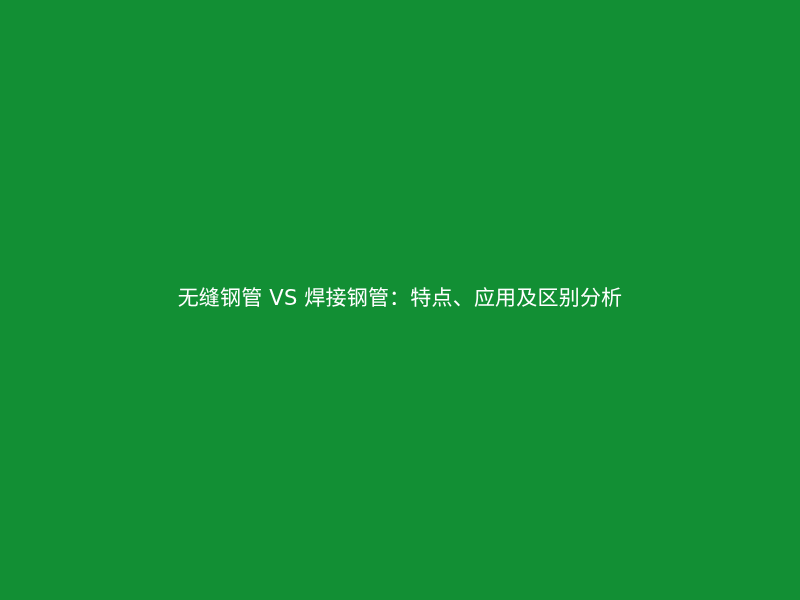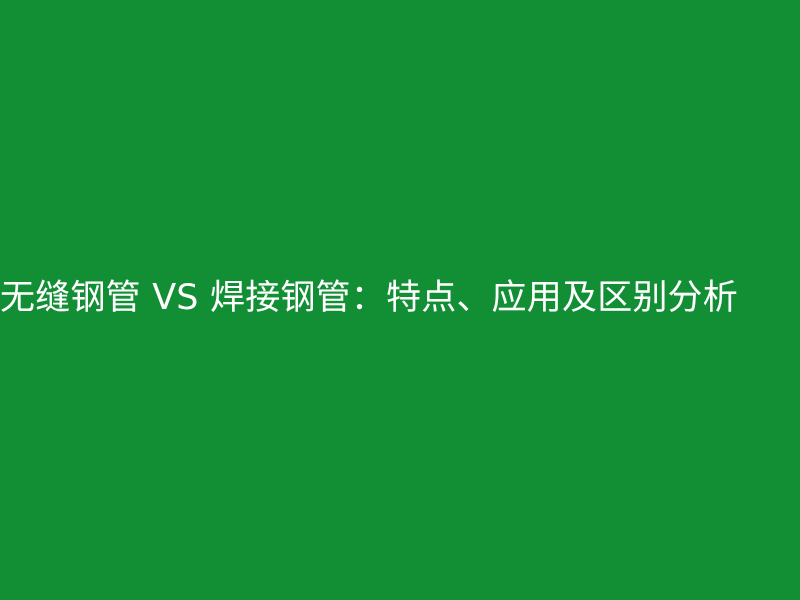--- a/index.html
+++ b/index.html
@@ -22,24 +22,24 @@
     height: 600px;
     display: flex;
     align-items: center;
     justify-content: center;
     background-color: #128f34; 
   }
 
   #title-text {
     display: block;
     width: 100%;
-    text-align: left;
+    text-align: center;
     color: #ffffff; 
     font-family: "DejaVu Sans", "Liberation Sans", sans-serif;
-    font-size: 35px;
+    font-size: 21px;
     font-weight: 400;
     line-height: 1.25;
     letter-spacing: 0.2px;
     white-space: nowrap;
     -webkit-font-smoothing: antialiased;
     margin: 0;
     padding: 0;
     transform: translateY(-2px);
   }
 </style>

